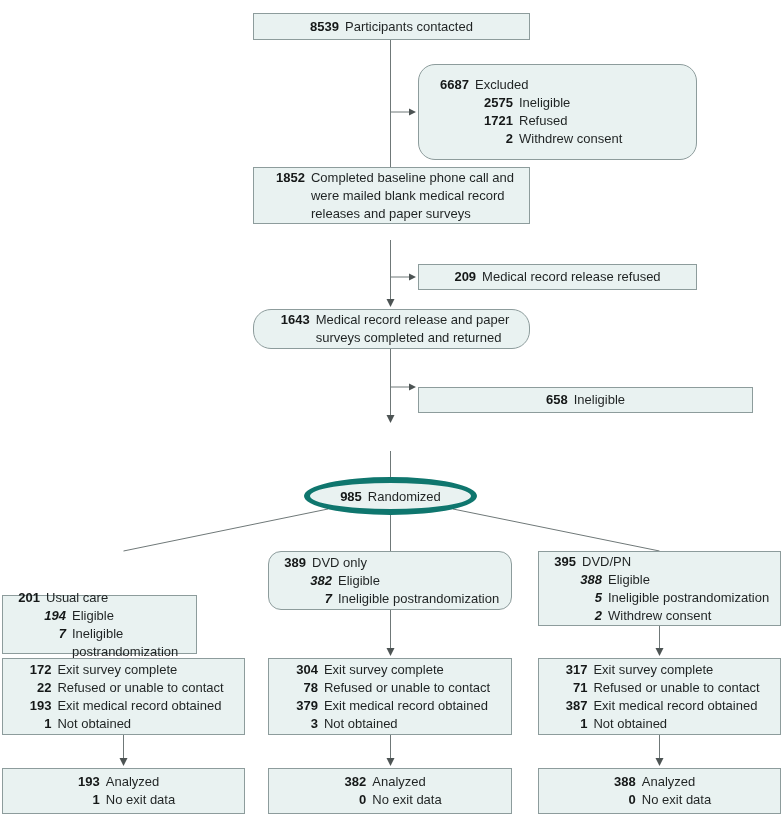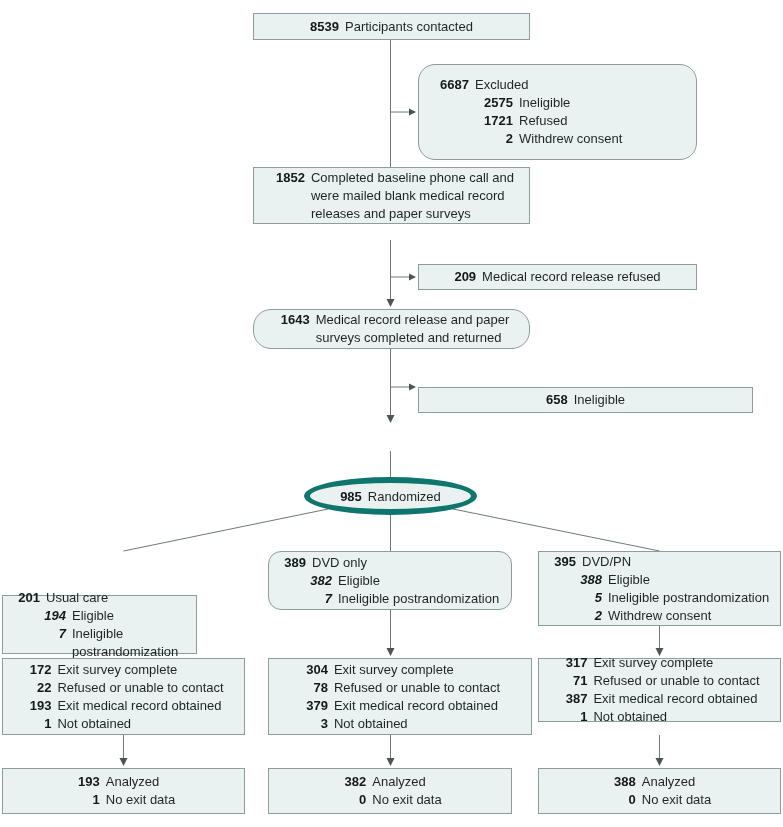--- a/index.html
+++ b/index.html
@@ -206,42 +206,42 @@
           <span class="n n28">193</span>
           <span class="t">Exit medical record obtained</span>
         </div>
       <div class="row">
           <span class="n n28">1</span>
           <span class="t">Not obtained</span>
         </div>
     </div>
   </div>
 
-  <div class="box" style="left:268px;top:658px;width:264px;height:77px;">
+  <div class="box" style="left:268px;top:658px;width:244px;height:77px;">
     <div class="inner-center">
       <div class="row">
           <span class="n n28">304</span>
           <span class="t">Exit survey complete</span>
         </div>
       <div class="row">
           <span class="n n28">78</span>
           <span class="t">Refused or unable to contact</span>
         </div>
       <div class="row">
           <span class="n n28">379</span>
           <span class="t">Exit medical record obtained</span>
         </div>
       <div class="row">
           <span class="n n28">3</span>
           <span class="t">Not obtained</span>
         </div>
     </div>
   </div>
 
-  <div class="box" style="left:538px;top:658px;width:243px;height:64px;">
+  <div class="box" style="left:538px;top:658px;width:243px;height:77px;">
     <div class="inner-center">
       <div class="row">
           <span class="n n28">317</span>
           <span class="t">Exit survey complete</span>
         </div>
       <div class="row">
           <span class="n n28">71</span>
           <span class="t">Refused or unable to contact</span>
         </div>
       <div class="row">

